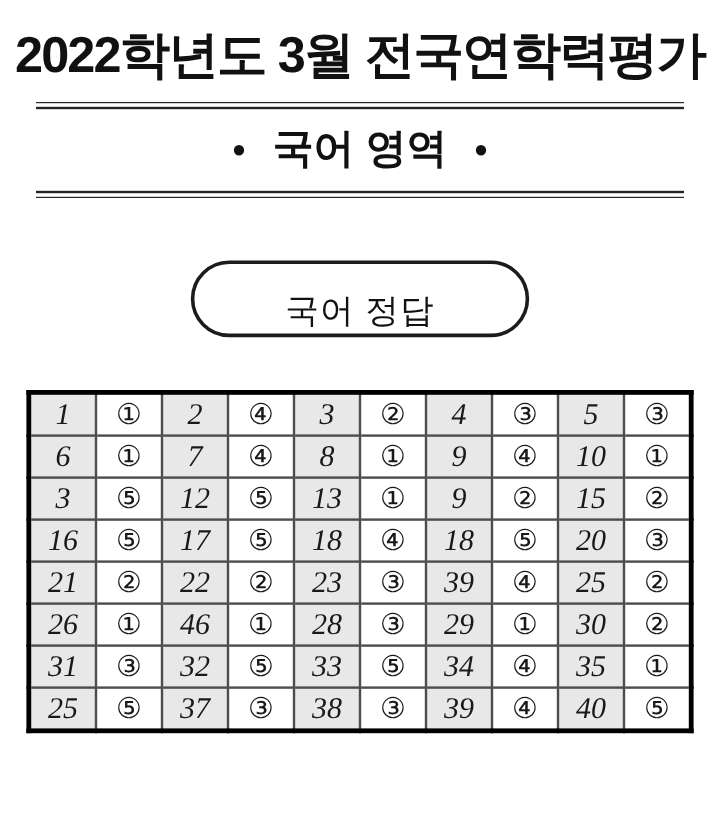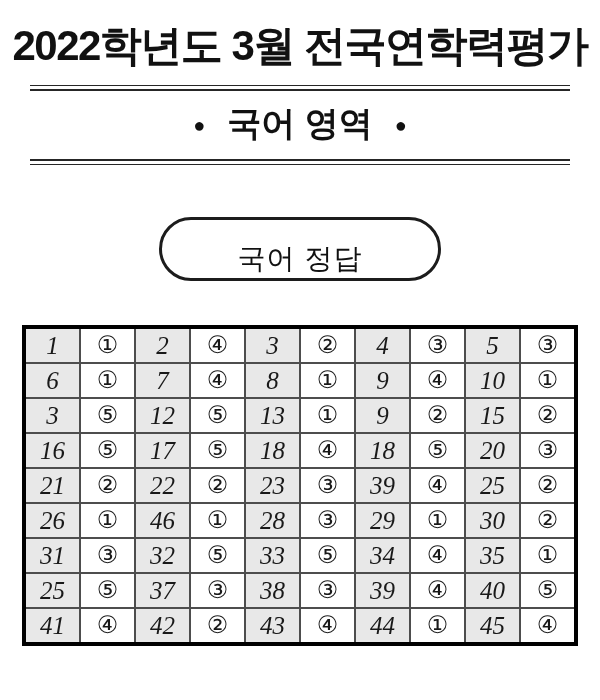--- a/index.html
+++ b/index.html
@@ -210,28 +210,16 @@
           <td class="a">⑤</td>
           <td class="q">37</td>
           <td class="a">③</td>
           <td class="q">38</td>
           <td class="a">③</td>
           <td class="q">39</td>
           <td class="a">④</td>
           <td class="q">40</td>
           <td class="a">⑤</td>
         </tr>
-        <tr>
-          <td class="q">41</td>
-          <td class="a">④</td>
-          <td class="q">42</td>
-          <td class="a">②</td>
-          <td class="q">43</td>
-          <td class="a">④</td>
-          <td class="q">44</td>
-          <td class="a">①</td>
-          <td class="q">45</td>
-          <td class="a">④</td>
-        </tr>
       </tbody>
   </table>
 
 </div>
 
 </body></html>

